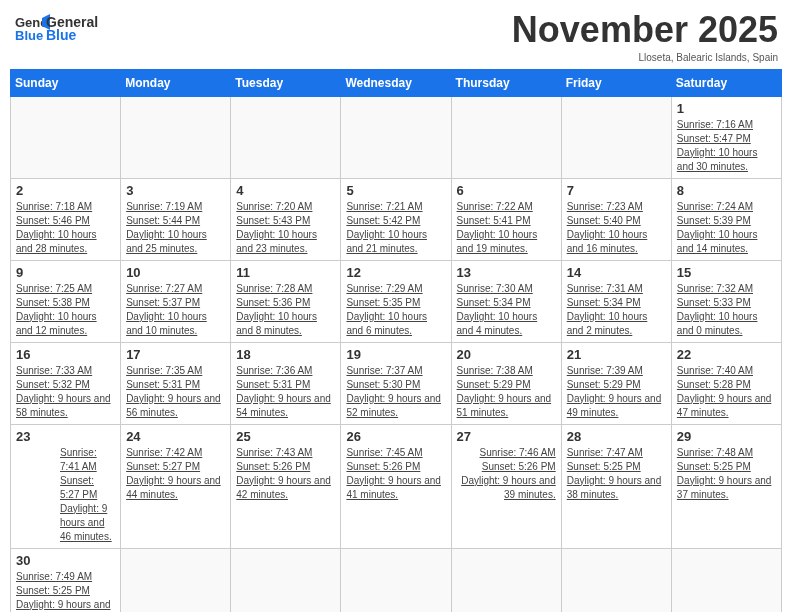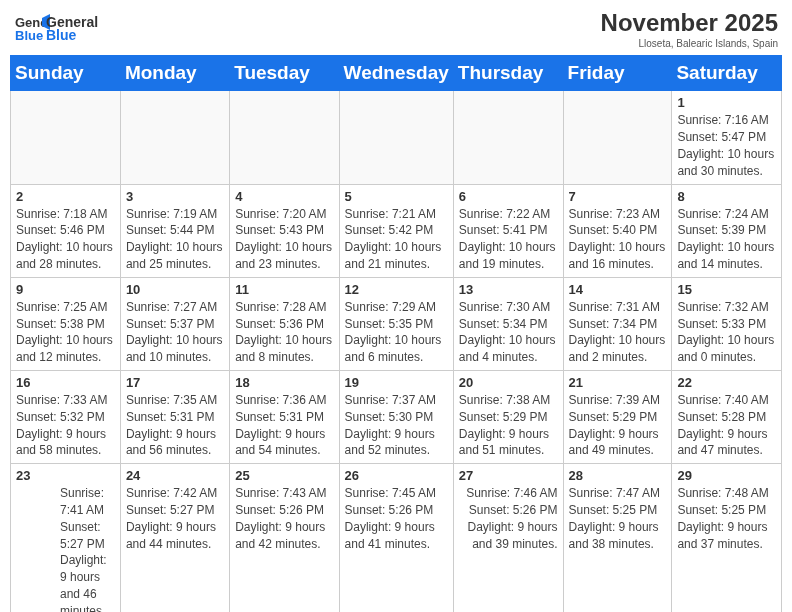--- a/index.html
+++ b/index.html
@@ -23,39 +23,39 @@
       gap: 4px;
     }
     .logo-icon {
       width: 36px;
       height: 36px;
     }
     .title-area {
       text-align: right;
     }
     .month-title {
-      font-size: 24px;
+      font-size: 36px;
       font-weight: bold;
       color: #333;
       line-height: 1.1;
     }
     .location {
       font-size: 10px;
       color: #555;
       margin-top: 2px;
     }
     .calendar {
       width: 100%;
       border-collapse: collapse;
       border: 1px solid #ccc;
     }
     .calendar th {
       background-color: #1a73e8;
       color: #fff;
-      font-size: 19px;
+      font-size: 12px;
       font-weight: bold;
       padding: 6px 4px;
       text-align: left;
       border: 1px solid #1a73e8;
     }
     .calendar td {
       border: 1px solid #ccc;
       vertical-align: top;
       padding: 4px 5px;
       width: calc(100% / 7);
@@ -67,23 +67,24 @@
     .calendar td.empty {
       background: #f9f9f9;
     }
     .day-number {
       font-size: 13px;
       font-weight: bold;
       margin-bottom: 2px;
       color: #333;
     }
     .day-info {
-      font-size: 12px;
+      font-size: 10px;
       color: #444;
       line-height: 1.4;
+      text-decoration: underline;
     }
     .last-row td {
       border-bottom: 1px solid #ccc;
     }
   </style>
 </head>
 <body>
 
 <div class="header-section">
   <div class="logo">
@@ -201,21 +202,21 @@
         </td>
         <td>
           <div class="day-number">13</div>
           <div class="day-info" style="white-space: pre-line;">Sunrise: 7:30 AM
 Sunset: 5:34 PM
 Daylight: 10 hours and 4 minutes.</div>
         </td>
         <td>
           <div class="day-number">14</div>
           <div class="day-info" style="white-space: pre-line;">Sunrise: 7:31 AM
-Sunset: 7:34 PM
+Sunset: 5:34 PM
 Daylight: 10 hours and 2 minutes.</div>
         </td>
         <td>
           <div class="day-number">15</div>
           <div class="day-info" style="white-space: pre-line;">Sunrise: 7:32 AM
 Sunset: 5:33 PM
 Daylight: 10 hours and 0 minutes.</div>
         </td>
       </tr>
       <tr>

